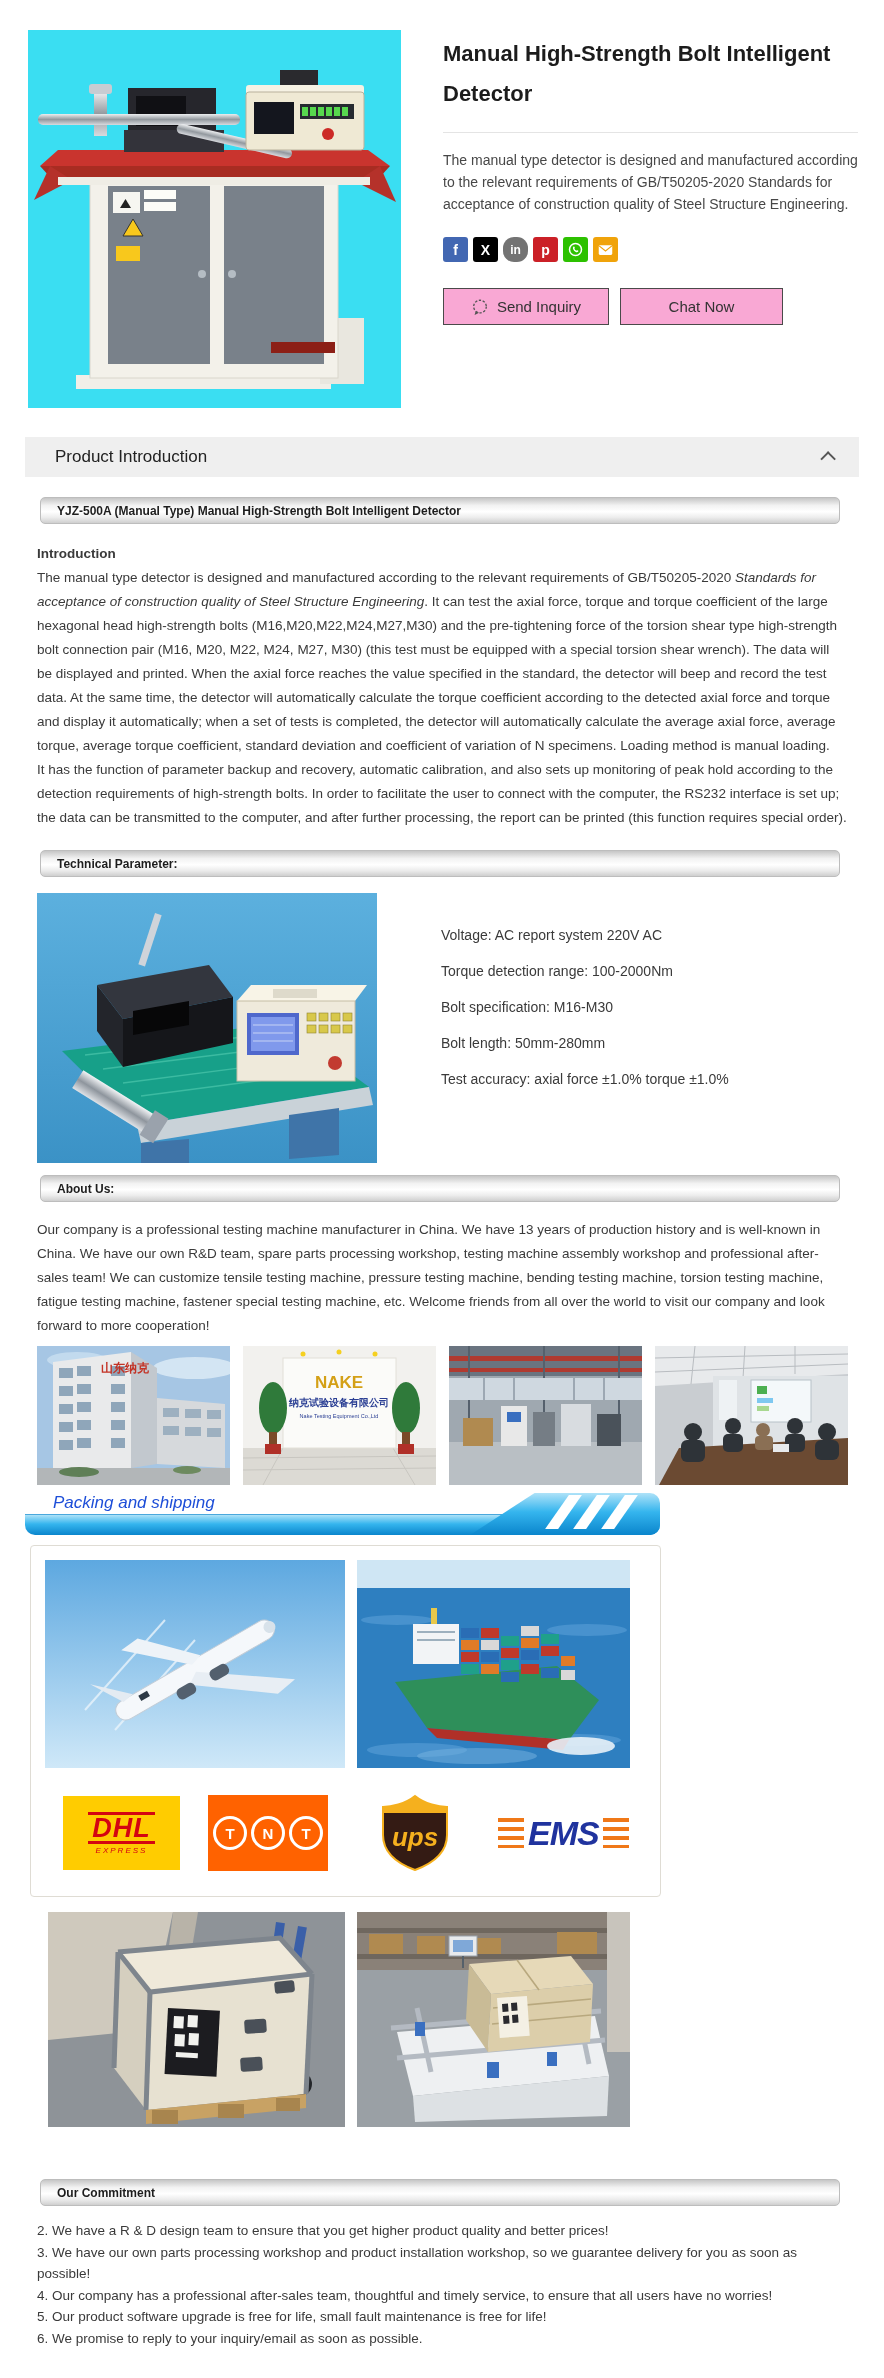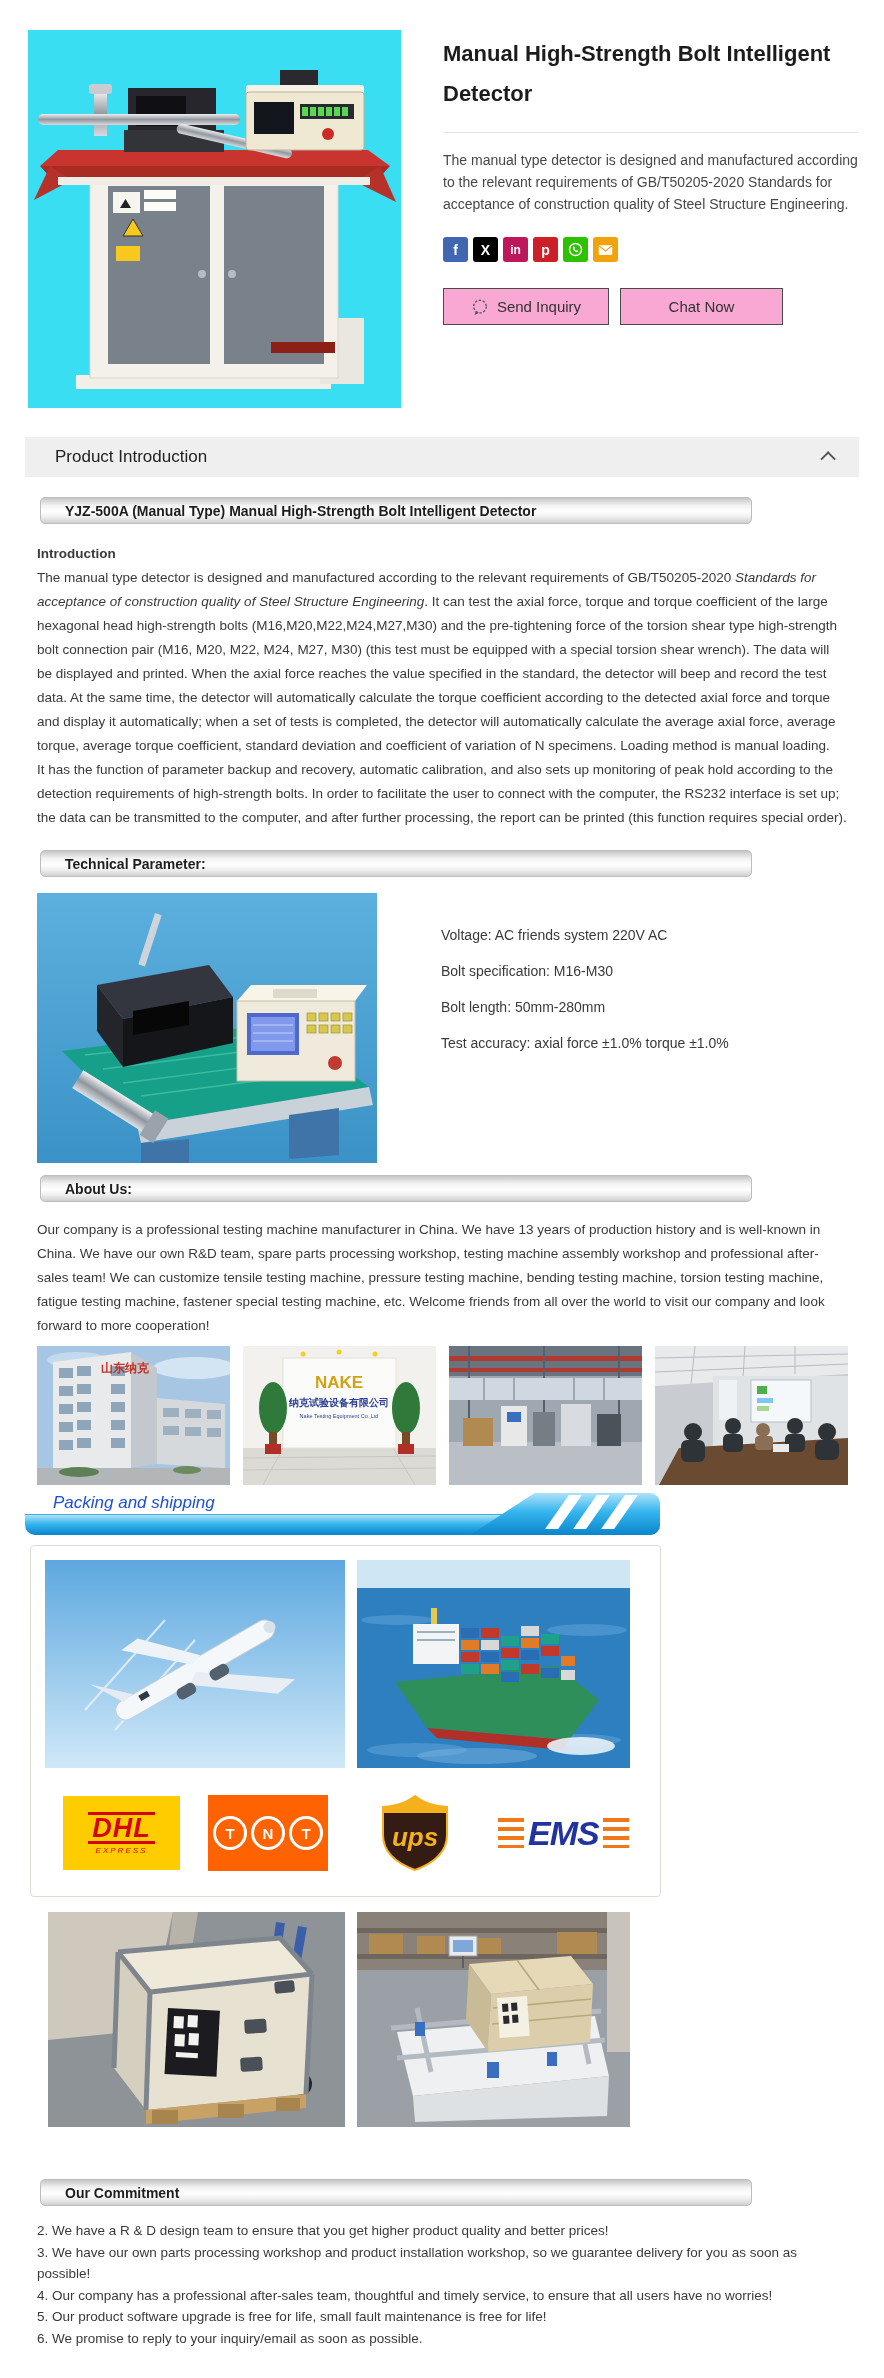--- a/index.html
+++ b/index.html
@@ -18,23 +18,23 @@
   .sic svg{display:block;}
   .btnrow{display:flex;gap:11px;margin-top:26px;}
   .obtn{display:flex;align-items:center;justify-content:center;gap:8px;height:37px;background:#f9a8d4;
         border:1px solid #4a4a4a;font-size:15px;color:#333;cursor:pointer;font-family:"Liberation Sans",sans-serif;}
   .obtn.w1{width:166px;}.obtn.w2{width:163px;}
   
   .mainbar{margin:29px 0 0 25px;width:834px;height:40px;background:#efefef;display:flex;align-items:center;
            justify-content:space-between;padding:0 24px 0 30px;box-sizing:border-box;cursor:pointer;}
   .mainbar .t{font-size:17px;font-weight:normal;color:#222;}
   .chev{width:9px;height:9px;border-top:2px solid #555;border-left:2px solid #555;transform:rotate(45deg) translateY(2px);}
-  .subbar{margin:20px 0 0 40px;width:712px;height:27px;line-height:27px;border:1px solid #bdbdbd;border-radius:5px;
+  .subbar{margin:20px 0 0 40px;width:800px;height:27px;line-height:27px;border:1px solid #bdbdbd;border-radius:5px;
           background:linear-gradient(180deg,#c6c6c6 0%,#f2f2f2 30%,#ffffff 55%,#ececec 78%,#cfcfcf 100%);
-          font-weight:bold;font-size:14px;color:#1d1d1d;padding-left:24px;box-sizing:border-box;}
+          font-weight:bold;font-size:12px;color:#1d1d1d;padding-left:16px;box-sizing:border-box;}
   
   .intro{margin:18px 37px 0 37px;font-size:13.5px;line-height:24px;color:#3a3a3a;}
   .intro .h{font-weight:bold;margin-bottom:0;}
   .intro p{margin:0;}
   .techrow{display:flex;margin:16px 0 0 37px;}
   .tech-img{width:340px;height:270px;flex:0 0 340px;display:block;}
   .specs{margin-left:64px;margin-top:24px;font-size:14px;color:#3a3a3a;}
   .specs div{line-height:36px;}
   .about{margin:16px 37px 0 37px;font-size:13.5px;line-height:24px;color:#3a3a3a;}
   .photos{display:flex;gap:13px;margin:8px 0 0 37px;}
@@ -130,21 +130,21 @@
       </g>
       <circle cx="300" cy="104" r="6" fill="#cc2a26"></circle>
     </svg>
     <div class="hero-right">
       <h1 class="title">Manual High-Strength Bolt Intelligent Detector</h1>
       <div class="hr"></div>
       <p class="desc">The manual type detector is designed and manufactured according to the relevant requirements of GB/T50205-2020 Standards for acceptance of construction quality of Steel Structure Engineering.</p>
       <div class="social">
         <a class="sic" style="background-color: rgb(66, 103, 178);">f</a>
         <a class="sic" style="background-color: rgb(0, 0, 0);">X</a>
-        <a class="sic" style="font-size: 12px; background-color: #be185d;">in</a>
+        <a class="sic" style="font-size: 12px; background-color: #737373; border-radius: 11px;">in</a>
         <a class="sic" style="background-color: rgb(203, 32, 39);">p</a>
         <a class="sic" style="background-color: rgb(45, 193, 0);">
             <svg width="15" height="15" viewBox="0 0 16 16">
               <circle cx="8" cy="8" r="6.4" fill="none" stroke="#fff" stroke-width="1.6"></circle>
               <path d="M5.6 5.2 c0.8 -0.8 1.4 0 1.6 0.7 c0.2 0.6 -0.5 0.9 -0.2 1.5 c0.4 0.8 1 1.4 1.8 1.7 c0.6 0.2 0.8 -0.5 1.4 -0.3 c0.7 0.3 1.3 0.9 0.5 1.6 c-1.2 1 -3.1 0 -4.2 -1.2 c-1 -1.2 -1.8 -3 -0.9 -4z" fill="#fff"></path>
             </svg>
           </a>
         <a class="sic" style="background-color: rgb(240, 163, 10);">
             <svg width="15" height="12" viewBox="0 0 16 12">
               <rect x="0.8" y="0.8" width="14.4" height="10.4" rx="1.4" fill="#fff"></rect>
@@ -234,21 +234,22 @@
           <rect x="294" y="120" width="9" height="8"></rect>
           <rect x="306" y="120" width="9" height="8"></rect>
         <rect x="270" y="132" width="9" height="8"></rect>
           <rect x="282" y="132" width="9" height="8"></rect>
           <rect x="294" y="132" width="9" height="8"></rect>
           <rect x="306" y="132" width="9" height="8"></rect>
       </g>
       <circle cx="298" cy="170" r="7" fill="#c23a30"></circle>
     </svg>
     <div class="specs">
-      <div>Voltage: AC friends system 220V AC</div>
+      <div>Voltage: AC report system 220V AC</div>
+      <div>Torque detection range: 100-2000Nm</div>
       <div>Bolt specification: M16-M30</div>
       <div>Bolt length: 50mm-280mm</div>
       <div>Test accuracy: axial force ±1.0% torque ±1.0%</div>
     </div>
   </div>
 
   <div class="subbar" style="margin-top:12px">
     <span>About Us:</span>
   </div>
   <p class="about">Our company is a professional testing machine manufacturer in China. We have 13 years of production history and is well-known in China. We have our own R&amp;D team, spare parts processing workshop, testing machine assembly workshop and professional after-sales team! We can customize tensile testing machine, pressure testing machine, bending testing machine, torsion testing machine, fatigue testing machine, fastener special testing machine, etc. Welcome friends from all over the world to visit our company and look forward to more cooperation!</p>

